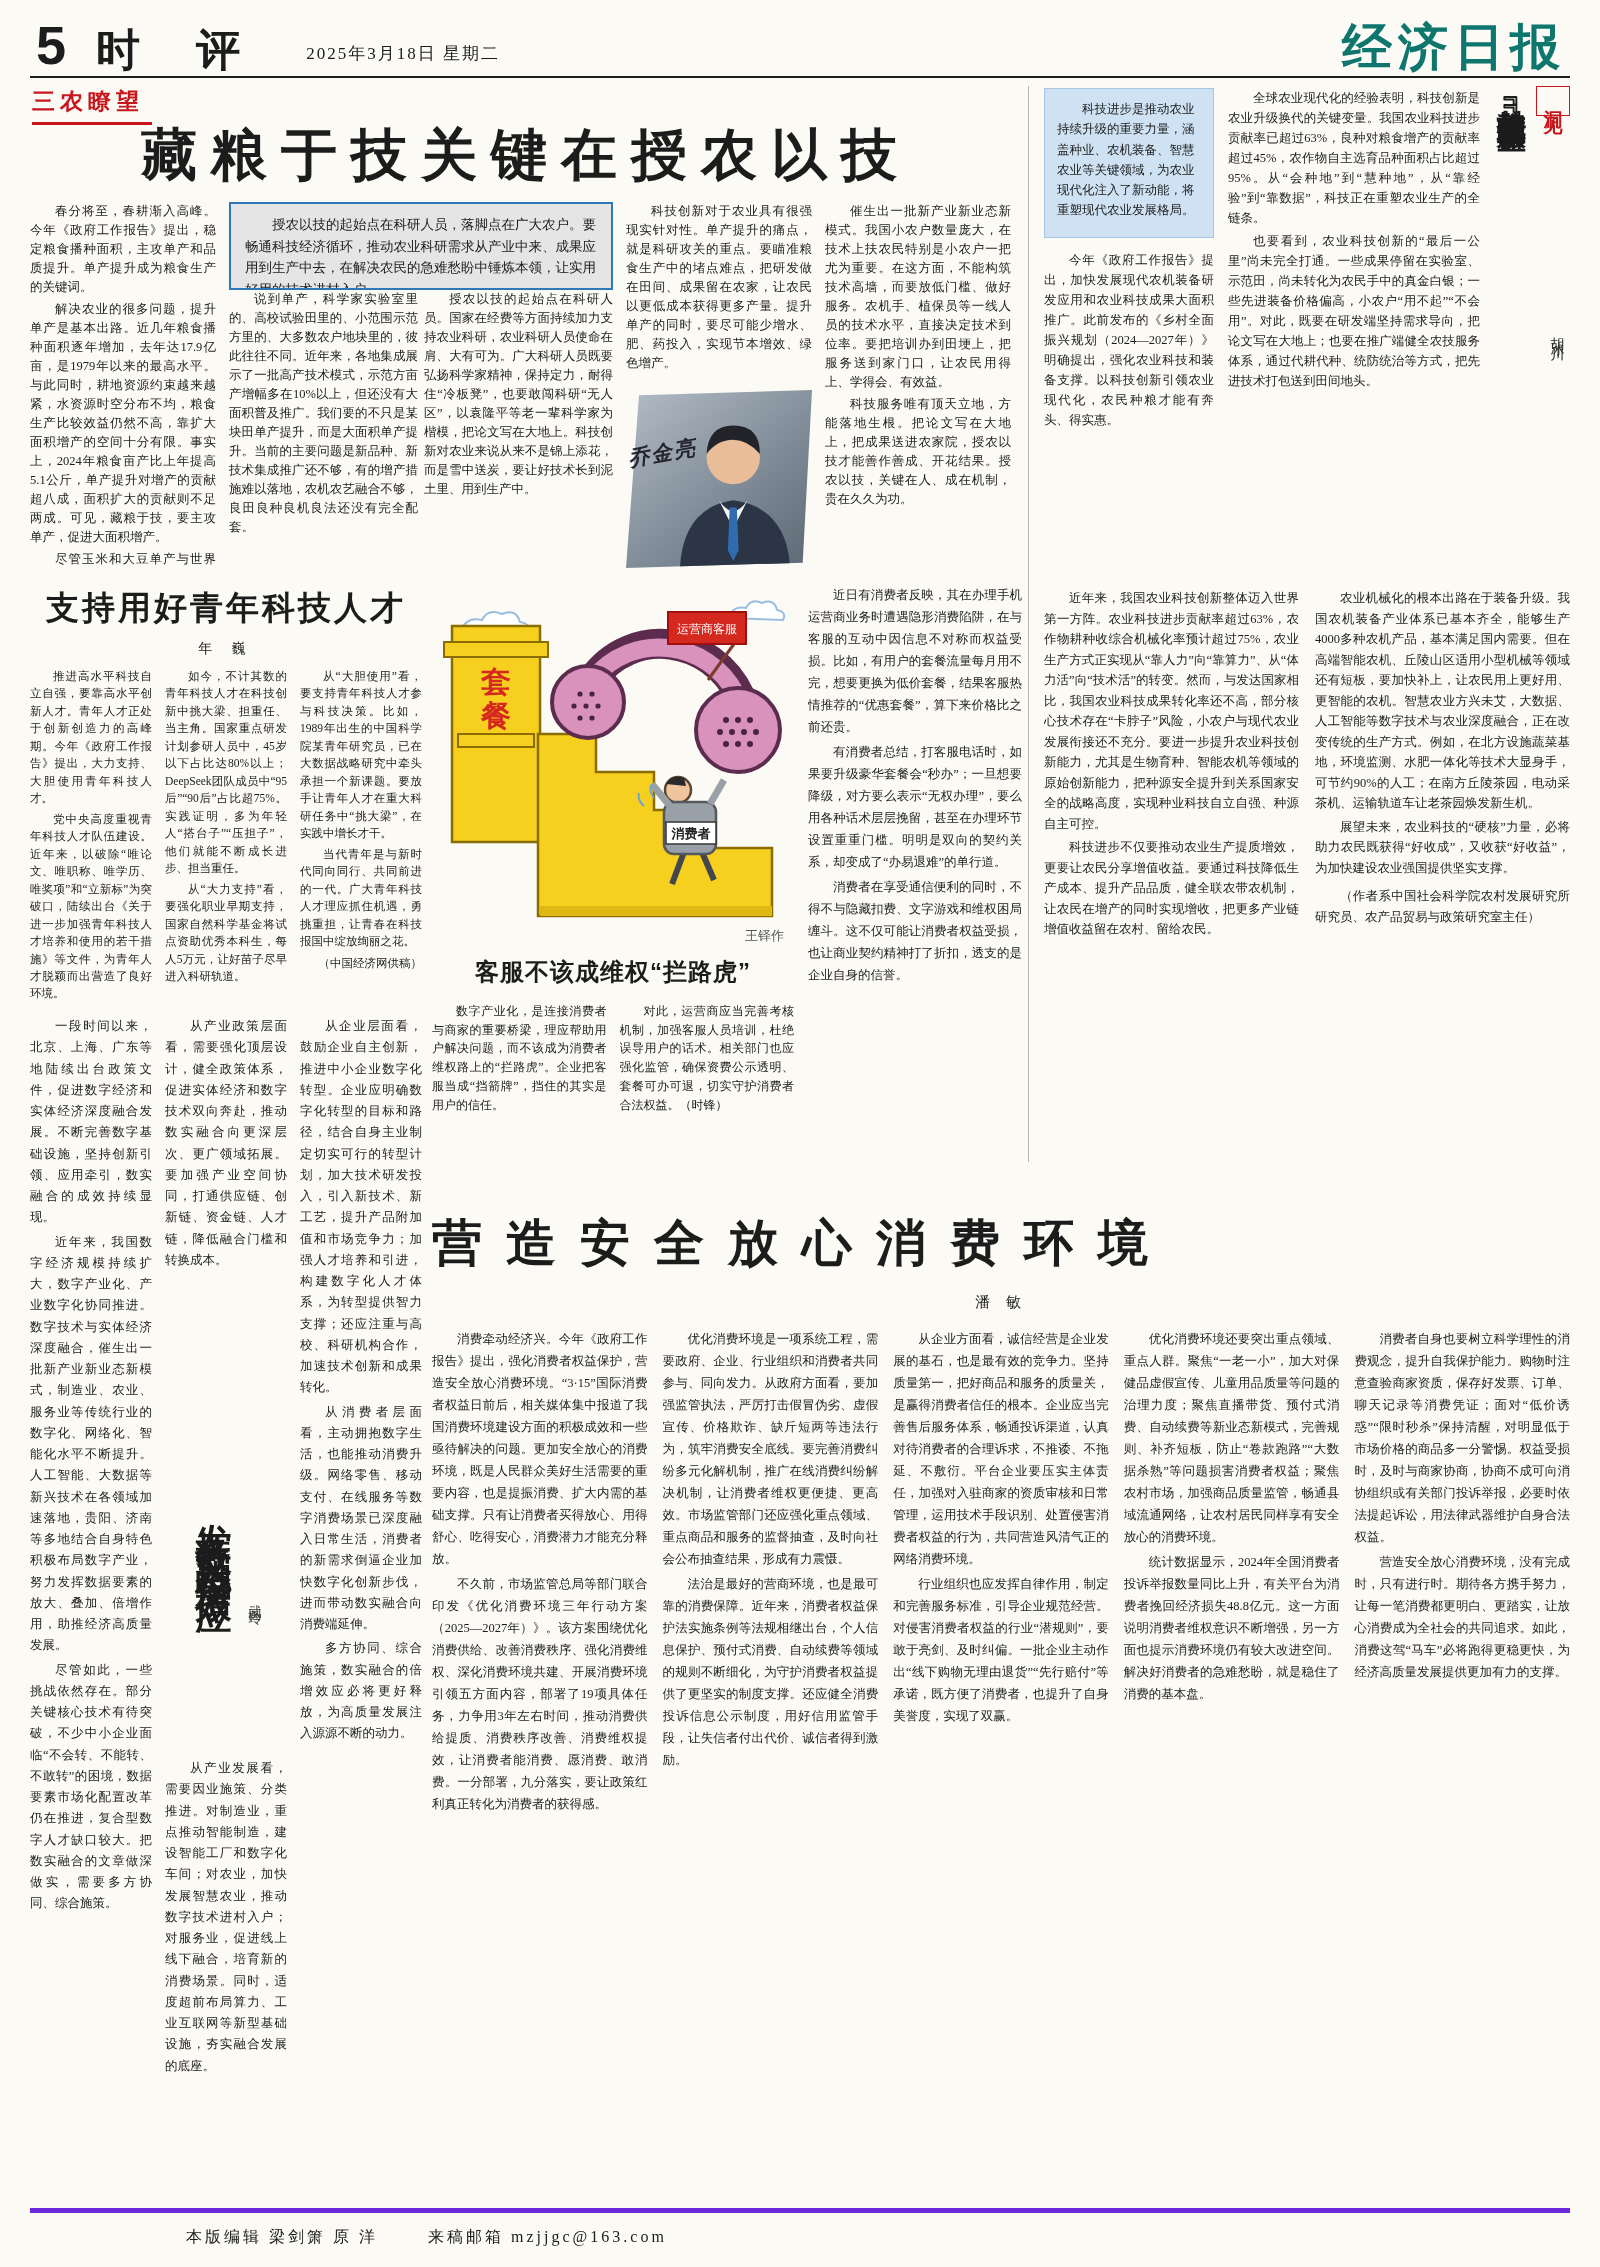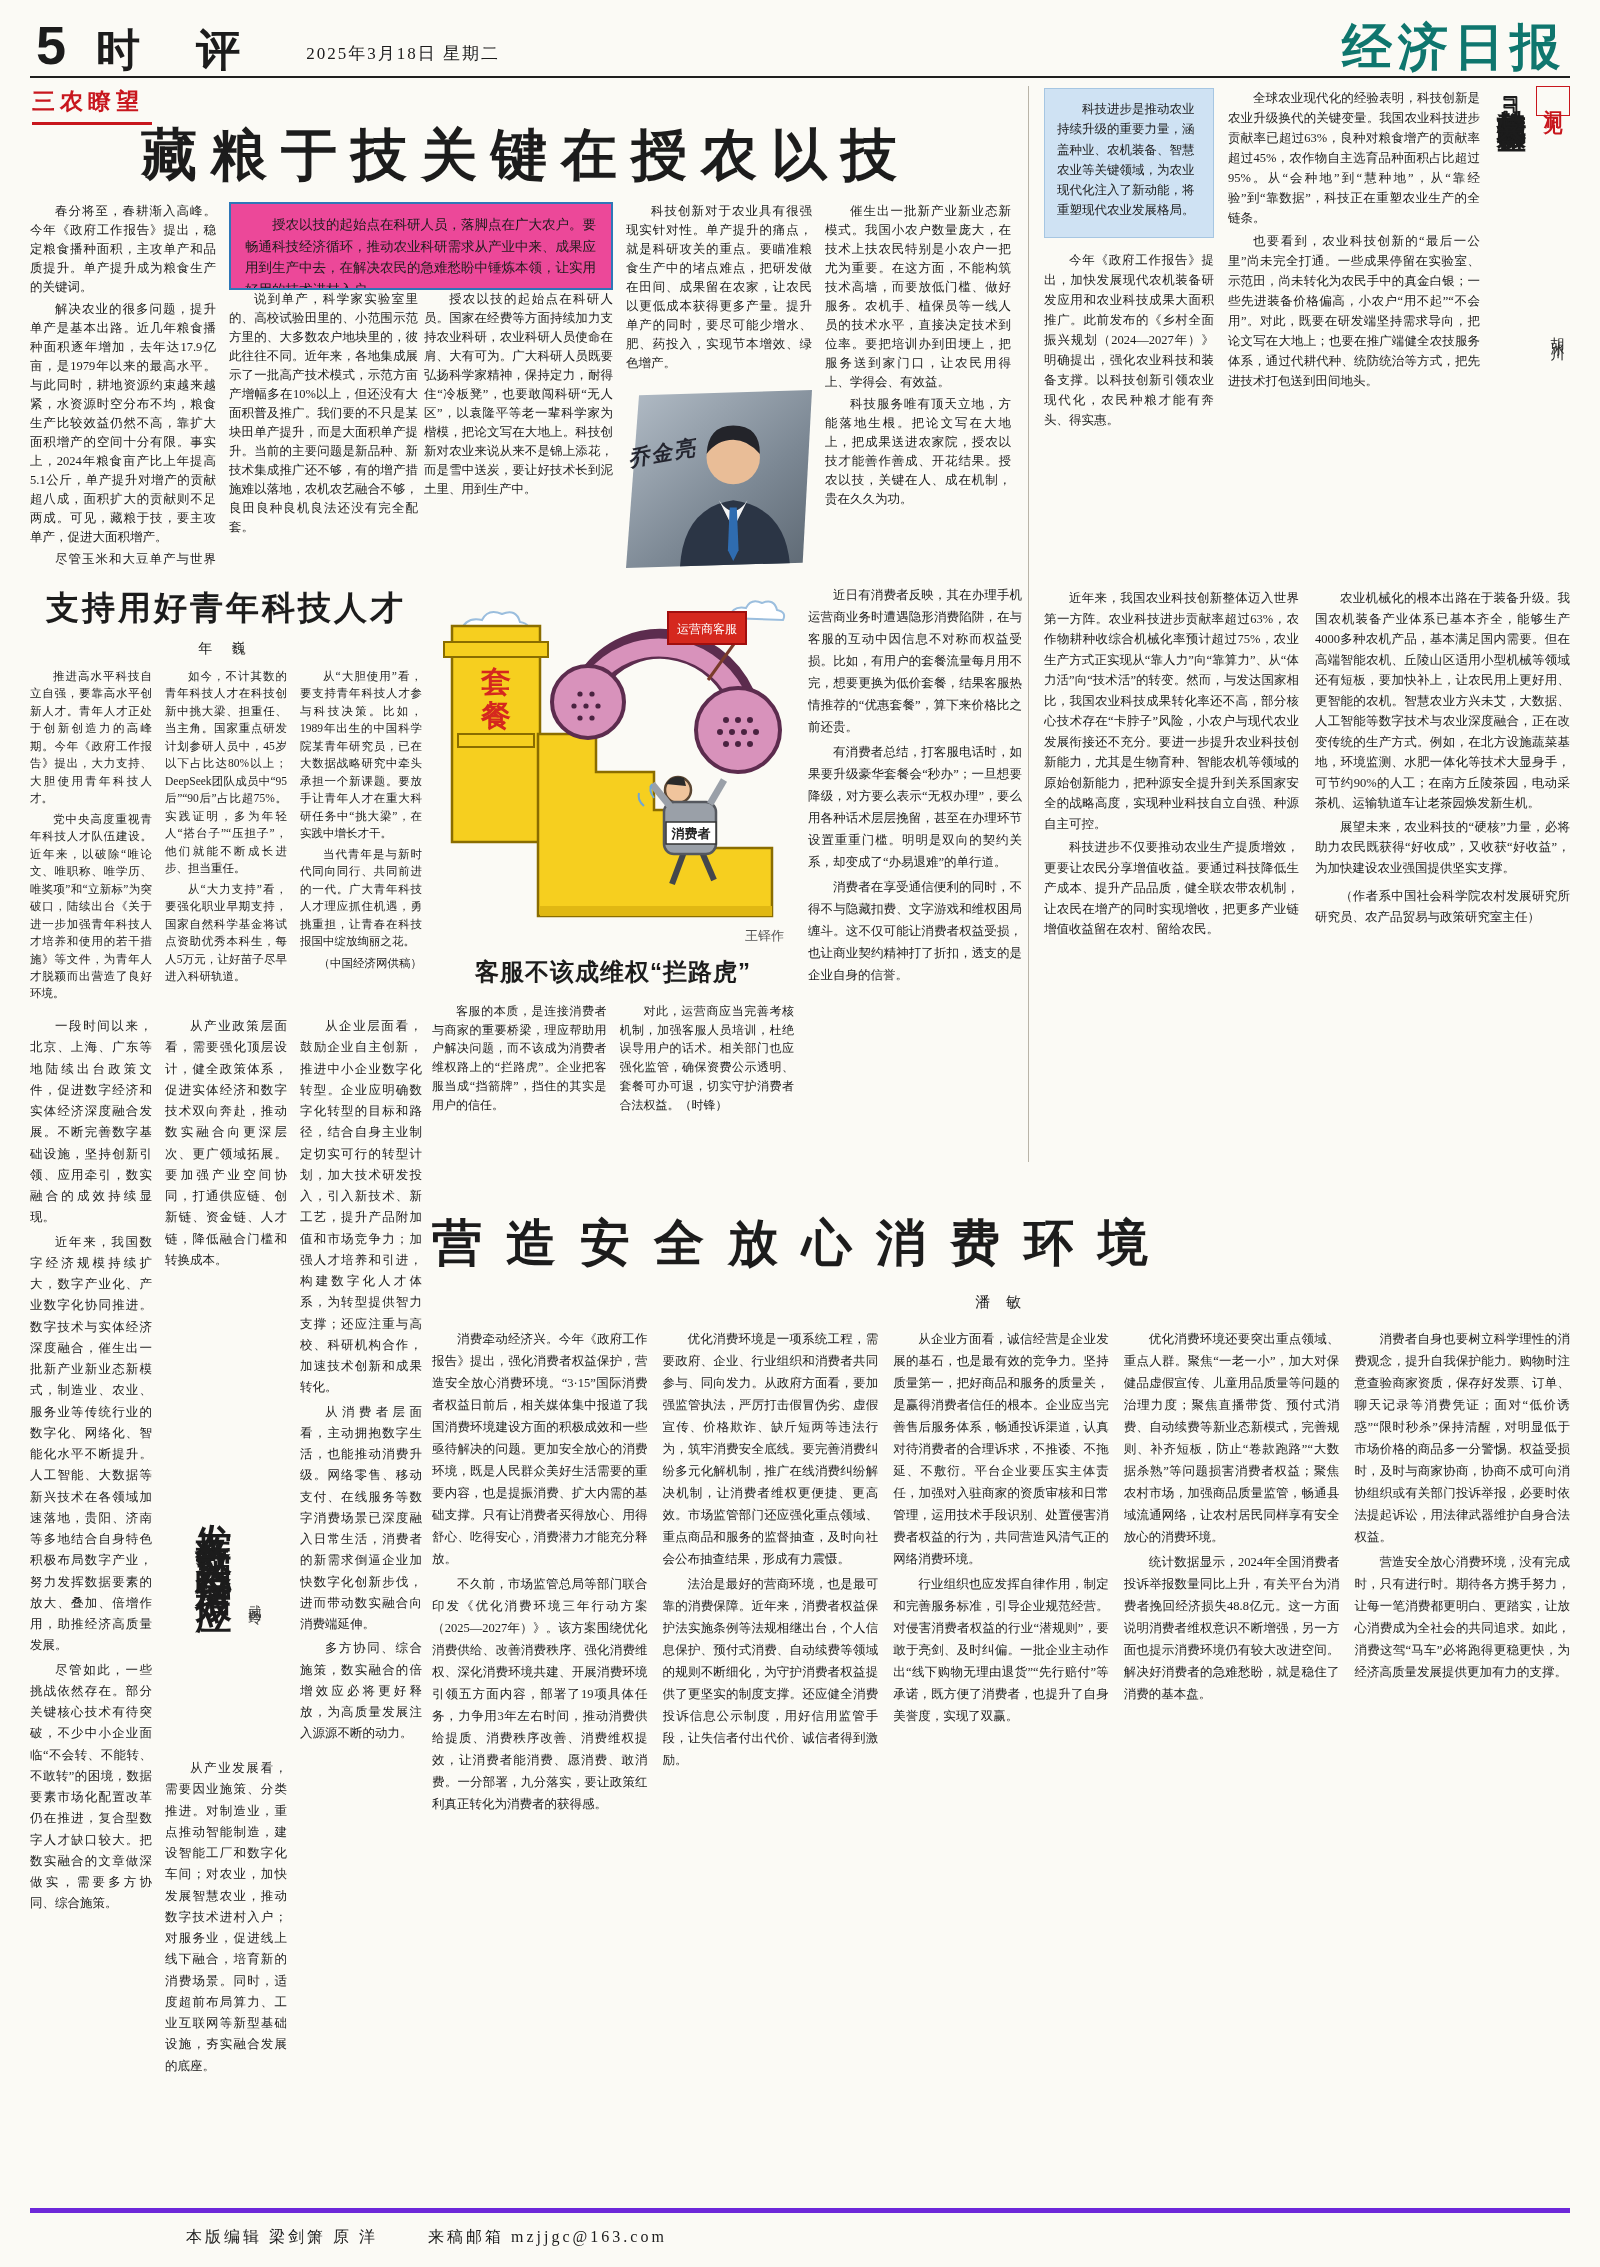--- a/index.html
+++ b/index.html
@@ -17,21 +17,21 @@
   #hrule{left:30px;right:30px;top:76px;border-top:2px solid #1f1f1f;}
   
   #main-art{left:30px;top:86px;width:992px;height:484px;}
   .kicker{position:absolute;left:2px;top:0;color:#c8161d;font-family:"Liberation Sans",sans-serif;
           font-weight:bold;font-size:23px;letter-spacing:5px;padding:0 8px 5px 0;border-bottom:3px solid #c8161d;}
   .main-headline{position:absolute;left:0;right:0;top:38px;text-align:center;font-family:"Liberation Sans",sans-serif;
           font-weight:bold;font-size:56px;line-height:1.1;letter-spacing:14px;}
   .main-body{position:absolute;left:0;right:0;top:116px;bottom:0;display:flex;gap:13px;}
   .mcol{width:186px;font-size:12.5px;line-height:1.52;}
   .mid{width:384px;display:flex;flex-direction:column;}
-  .leadbox{border:2px solid #2e77b8;background:#ec4899;padding:10px 14px;font-size:13.5px;line-height:1.6;
+  .leadbox{border:2px solid #2e77b8;background:#e5e5e5;padding:10px 14px;font-size:13.5px;line-height:1.6;
            text-indent:2em;height:88px;box-sizing:border-box;overflow:hidden;}
   .mid-cols{display:flex;gap:6px;flex:1;}
   .mid-cols .mcol{flex:1;width:auto;}
   .c4text{height:182px;overflow:hidden;}
   .photo-wrap{position:relative;height:178px;margin-top:6px;}
   .photo{position:absolute;inset:0;clip-path:polygon(7% 3%,100% 0,95% 97%,0 100%);
          background:linear-gradient(140deg,#b3bdc7 0%,#7c8894 60%,#5d6873 100%);}
   .sig{position:absolute;left:2px;top:48px;font-style:italic;font-weight:bold;font-size:21px;
        transform:rotate(-10deg);color:#23242e;letter-spacing:2px;}
   
@@ -261,21 +261,21 @@
       </svg>
     </div>
     <div class="feature-headline">客服不该成维权“拦路虎”</div>
     <div class="svc-right col">
         <p class="para">近日有消费者反映，其在办理手机运营商业务时遭遇隐形消费陷阱，在与客服的互动中因信息不对称而权益受损。比如，有用户的套餐流量每月用不完，想要更换为低价套餐，结果客服热情推荐的“优惠套餐”，算下来价格比之前还贵。</p>
         <p class="para">有消费者总结，打客服电话时，如果要升级豪华套餐会“秒办”；一旦想要降级，对方要么表示“无权办理”，要么用各种话术层层挽留，甚至在办理环节设置重重门槛。明明是双向的契约关系，却变成了“办易退难”的单行道。</p>
         <p class="para">消费者在享受通信便利的同时，不得不与隐藏扣费、文字游戏和维权困局缠斗。这不仅可能让消费者权益受损，也让商业契约精神打了折扣，透支的是企业自身的信誉。</p>
       </div>
     <div class="svc-bottom">
       <div class="svc-bcol col">
-          <p class="para">客服的本质，是连接消费者与商家的重要桥梁，理应帮助用户解决问题，而不该成为消费者维权路上的“拦路虎”。企业把客服当成“挡箭牌”，挡住的其实是用户的信任。</p>
+          <p class="para">数字产业化，是连接消费者与商家的重要桥梁，理应帮助用户解决问题，而不该成为消费者维权路上的“拦路虎”。企业把客服当成“挡箭牌”，挡住的其实是用户的信任。</p>
         </div>
       <div class="svc-bcol col">
           <p class="para">对此，运营商应当完善考核机制，加强客服人员培训，杜绝误导用户的话术。相关部门也应强化监管，确保资费公示透明、套餐可办可退，切实守护消费者合法权益。（时锋）</p>
         </div>
     </div>
   </div>
 
   <div id="digital" class="abs">
     <div class="dcol col">
         <p class="para">一段时间以来，北京、上海、广东等地陆续出台政策文件，促进数字经济和实体经济深度融合发展。不断完善数字基础设施，坚持创新引领、应用牵引，数实融合的成效持续显现。</p>

